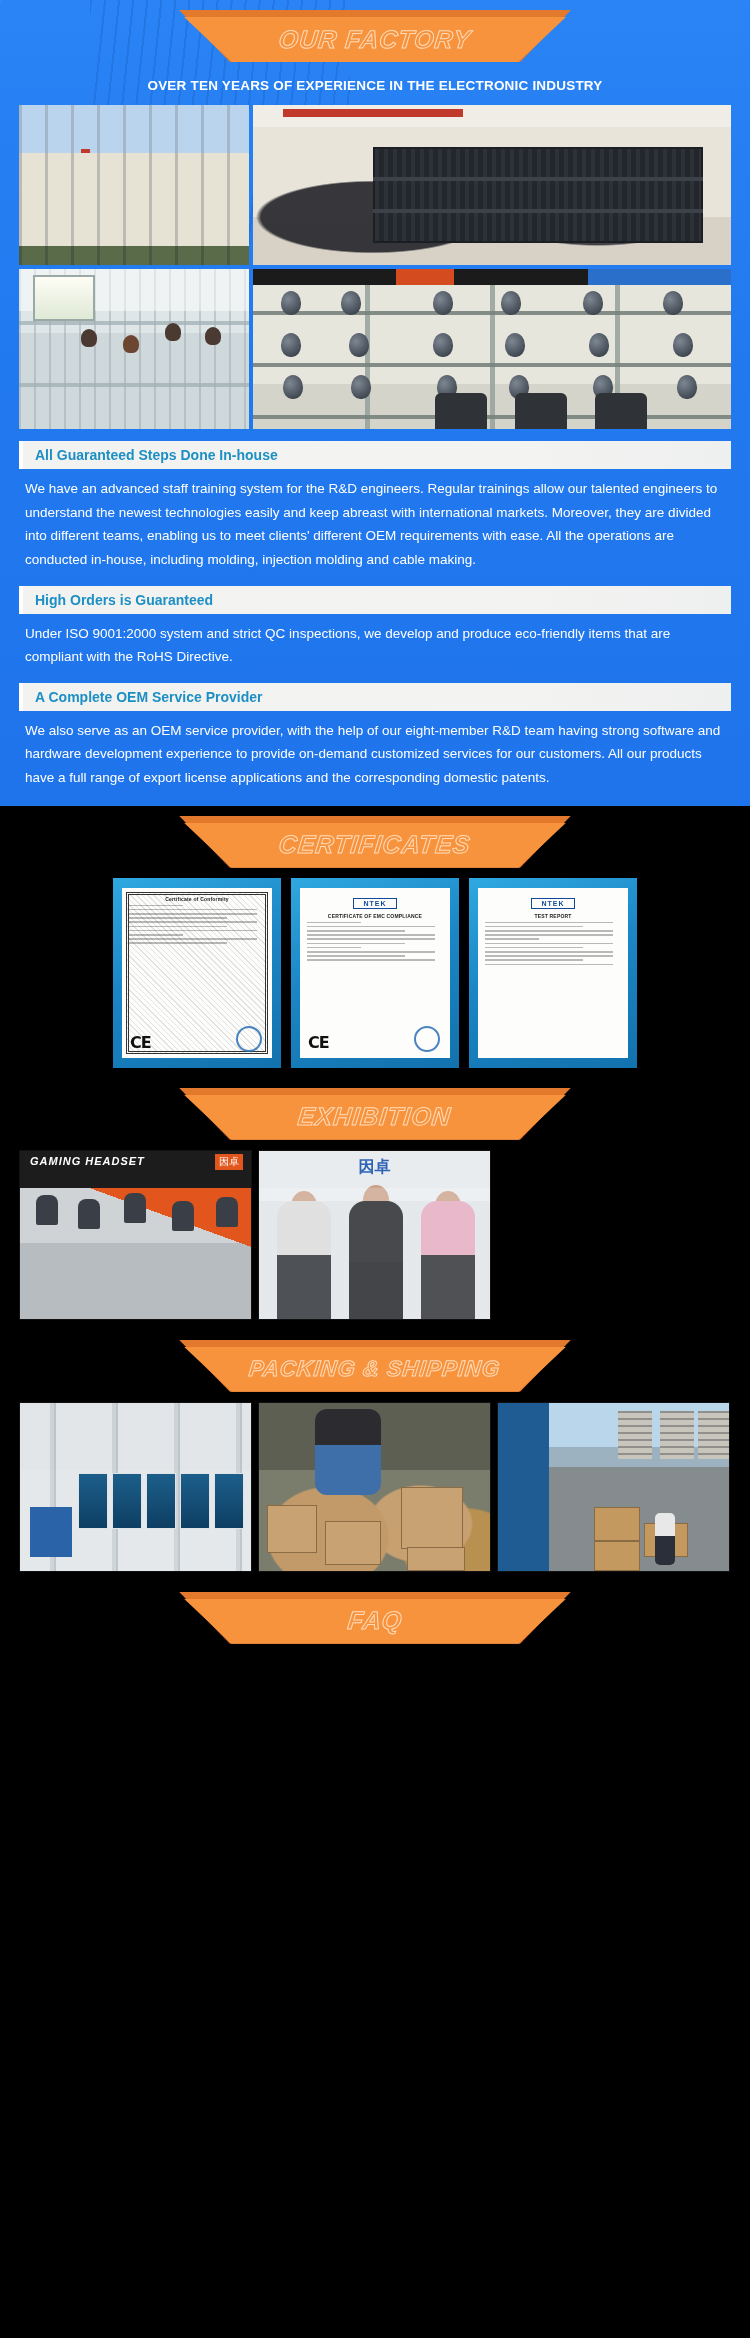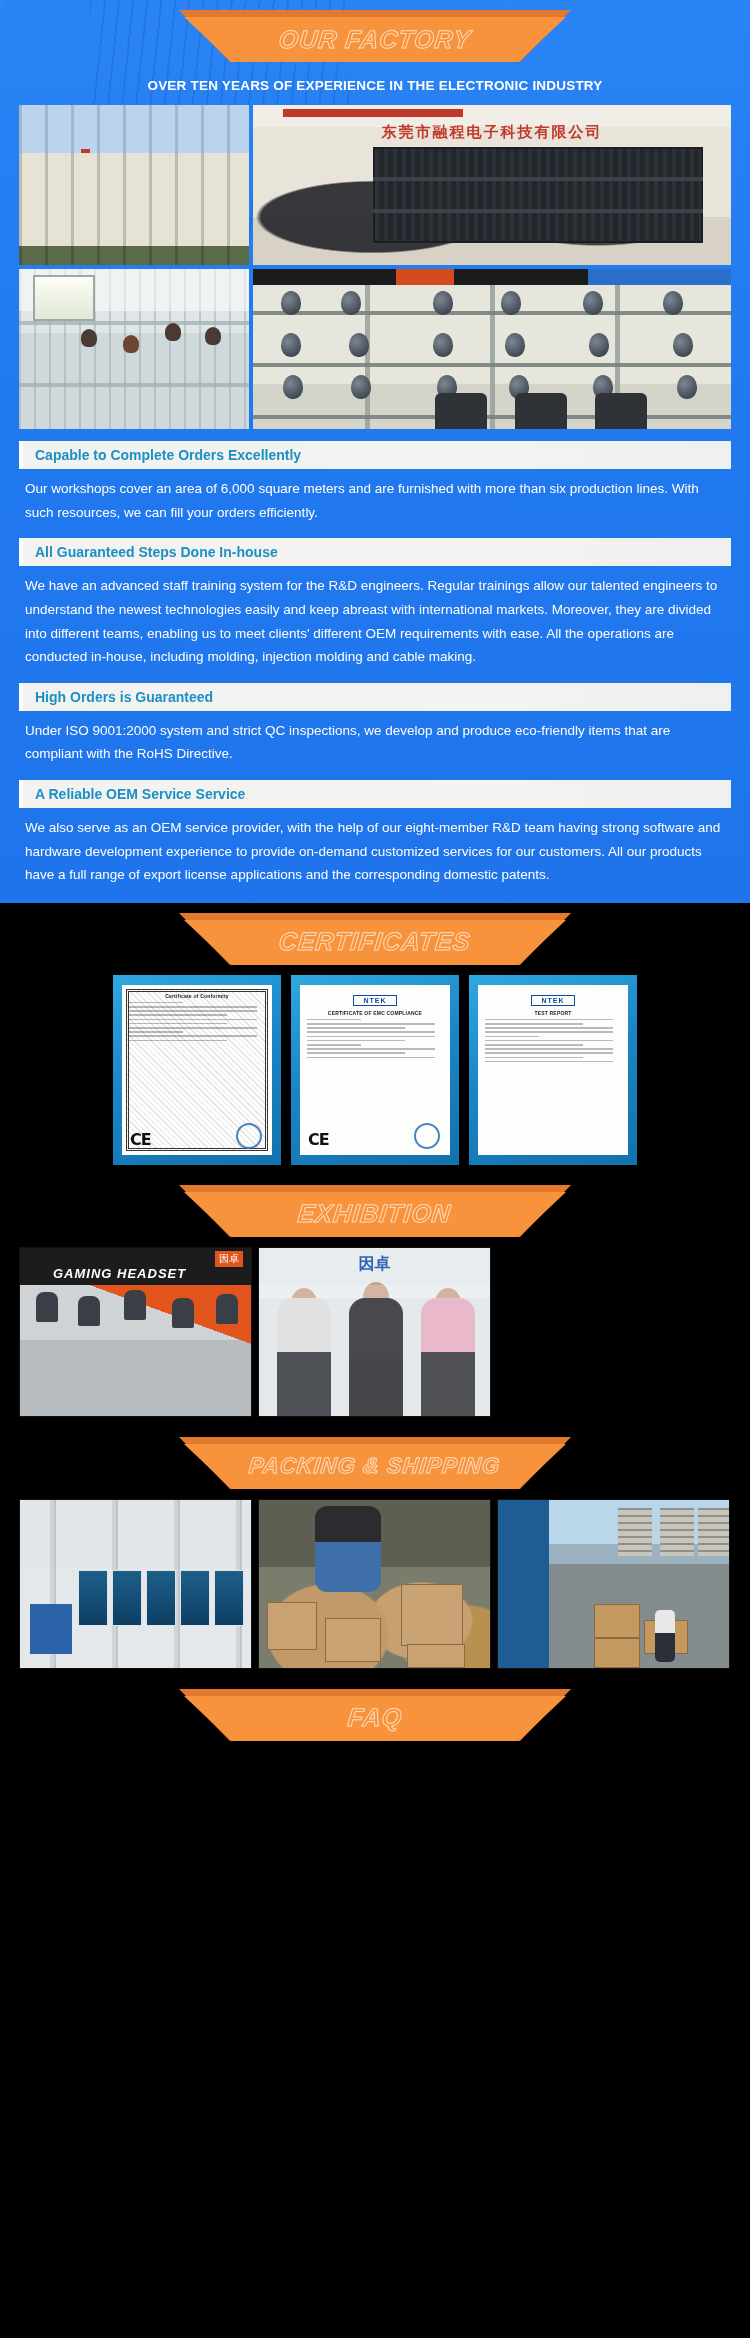--- a/index.html
+++ b/index.html
@@ -239,22 +239,22 @@
   .photo-row3 .cell { width:233px; height:170px; position:relative; overflow:hidden; border:1px solid #111; }
 
   .img-expo-booth{ background:linear-gradient(180deg,#cfd3d6 0 55%, #b7bcc0 55% 100%); }
   .img-expo-booth::after{
     content:"";position:absolute;inset:0;
     background:
       linear-gradient(180deg,#1c1c1c 0 22%, transparent 22%),
       linear-gradient(20deg, transparent 62%, #e2561d 62% 86%, #1b1b1b 86%);
   }
   .img-expo-booth .logo{
-    position:absolute; top:18px; left:10px; color:#fff; font-size:13px; font-weight:bold;
-    letter-spacing:1px; z-index:3; font-style:italic;margin-left:23px;
+    position:absolute; top:4px; left:10px; color:#fff; font-size:11px; font-weight:bold;
+    letter-spacing:1px; z-index:3; font-style:italic;
   }
   .img-expo-booth .cnbox{
     position:absolute; top:3px; right:8px; background:#e2561d; color:#fff;
     font-size:10px; padding:1px 4px; z-index:3; font-family:"DejaVu Sans", sans-serif;
   }
   .img-expo-booth .p{
     position:absolute; width:22px; height:30px; background:#3a3f47; border-radius:8px 8px 2px 2px; z-index:2;
   }
 
   .img-expo-people{ background:linear-gradient(180deg,#e9ecef 0 30%, #dfe3e6 30% 100%); }
@@ -364,21 +364,20 @@
       <div class="win" style="top:86px;left:160px;width:30px;height:22px;"></div>
       <div class="banner-red"></div>
       <div class="tree" style="left:10px;"></div>
       <div class="tree" style="left:70px;"></div>
       <div class="tree" style="left:140px;"></div>
       <div class="tree" style="left:196px;"></div>
     </div>
 
     <div class="ph row1b img-office-reception">
       <div class="redline"></div>
-      <div class="cn-head">东莞市融程电子科技有限公司</div>
       <div class="pegboard"></div>
       <div class="shelf" style="top:72px;"></div>
       <div class="shelf" style="top:104px;"></div>
     </div>
 
     <div class="ph row2a img-office-desks">
       <div class="window"></div>
       <div class="person" style="top:60px;left:62px;"></div>
       <div class="person" style="top:66px;left:104px;background:#6d4632;"></div>
       <div class="person" style="top:54px;left:146px;"></div>
@@ -404,37 +403,33 @@
       <div class="hs" style="top:106px;left:184px;"></div>
       <div class="hs" style="top:106px;left:256px;"></div>
       <div class="hs" style="top:106px;left:340px;"></div>
       <div class="hs" style="top:106px;left:424px;"></div>
       <div class="chair" style="left:182px;"></div>
       <div class="chair" style="left:262px;"></div>
       <div class="chair" style="left:342px;"></div>
     </div>
   </div>
 
-  <div class="txt-block">
-    <div class="txt-head">Capable to Complete Orders Excellently</div>
-    <div class="txt-body">Our workshops cover an area of 6,000 square meters and are furnished with more than six production lines. With such resources, we can fill your orders efficiently.</div>
-  </div>
 
   <div class="txt-block">
     <div class="txt-head">All Guaranteed Steps Done In-house</div>
     <div class="txt-body">We have an advanced staff training system for the R&amp;D engineers. Regular trainings allow our talented engineers to understand the newest technologies easily and keep abreast with international markets. Moreover, they are divided into different teams, enabling us to meet clients' different OEM requirements with ease. All the operations are conducted in-house, including molding, injection molding and cable making.</div>
   </div>
 
   <div class="txt-block">
     <div class="txt-head">High Orders is Guaranteed</div>
     <div class="txt-body">Under ISO 9001:2000 system and strict QC inspections, we develop and produce eco-friendly items that are compliant with the RoHS Directive.</div>
   </div>
 
   <div class="txt-block">
-    <div class="txt-head">A Reliable OEM Service Service</div>
+    <div class="txt-head">A Complete OEM Service Provider</div>
     <div class="txt-body">We also serve as an OEM service provider, with the help of our eight-member R&amp;D team having strong software and hardware development experience to provide on-demand customized services for our customers. All our products have a full range of export license applications and the corresponding domestic patents.</div>
   </div>
 </div>
 
 <div class="dark">
   <div class="banner-wrap">
     <div class="banner">
       <div class="shape-back"></div>
       <div class="shape-front"></div>
       <div class="banner-text">CERTIFICATES</div>

